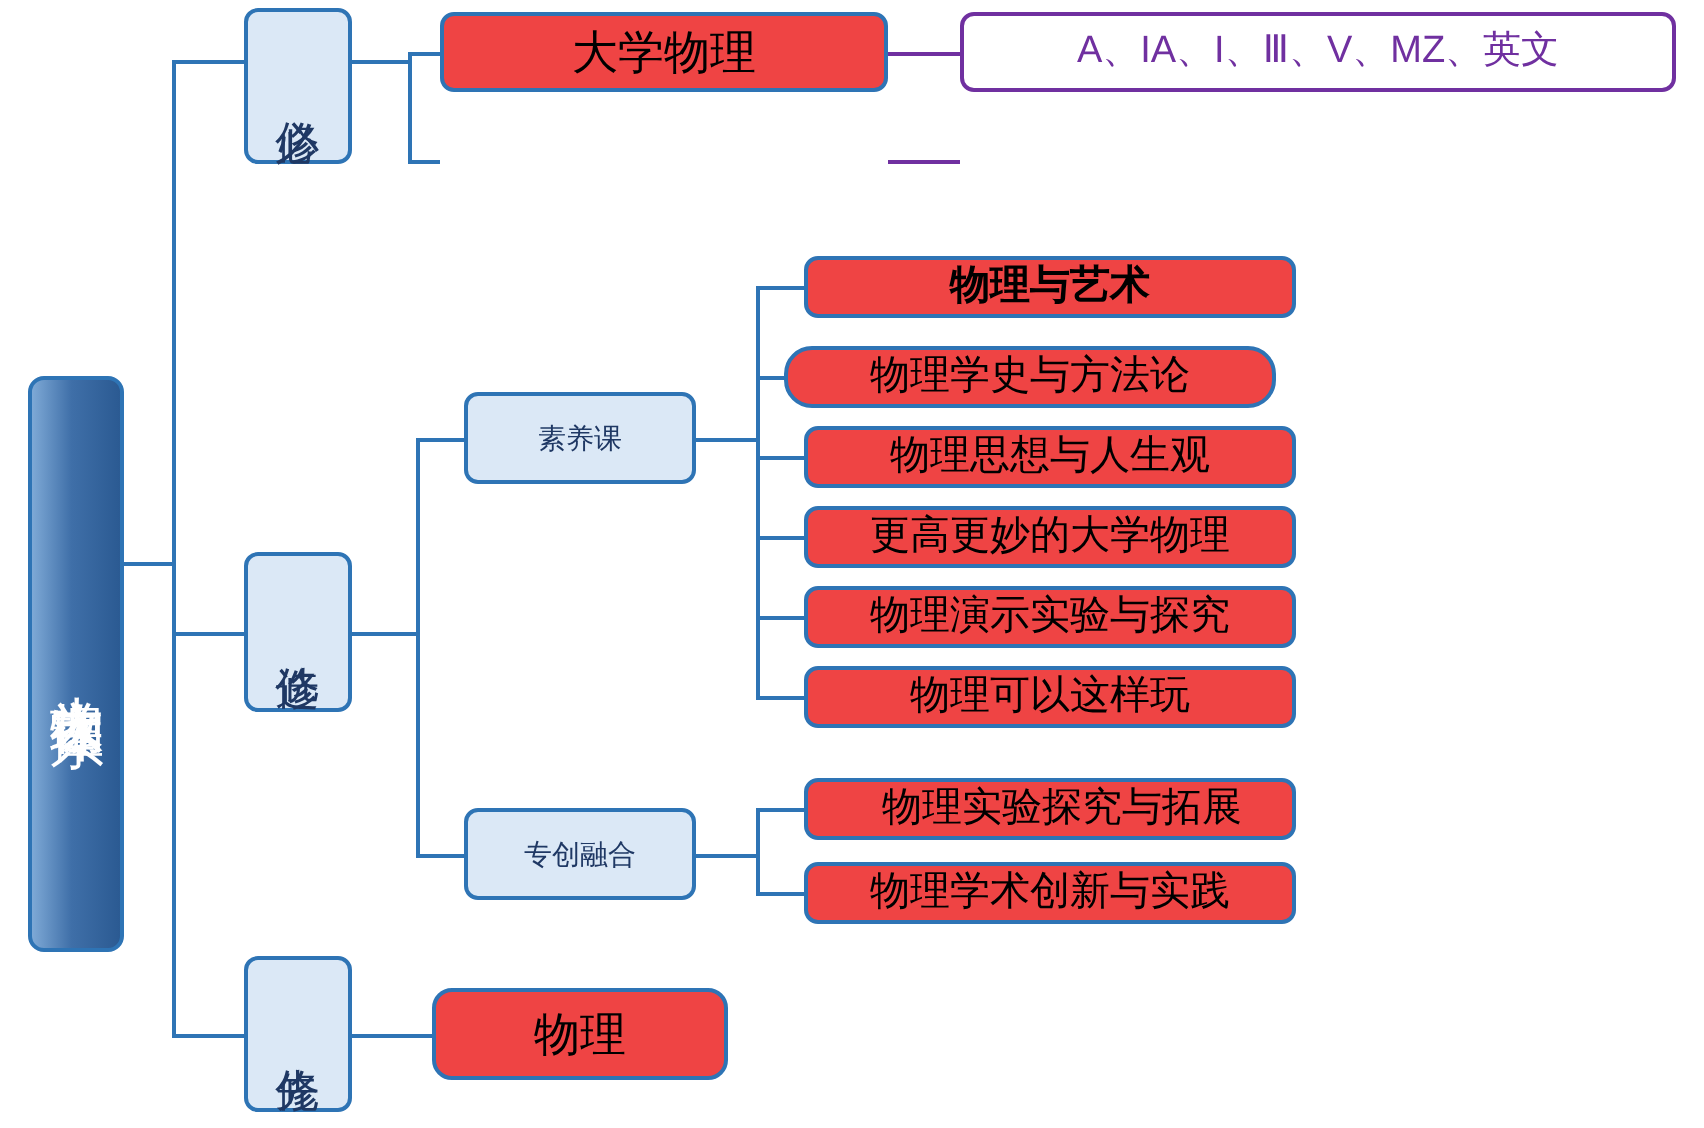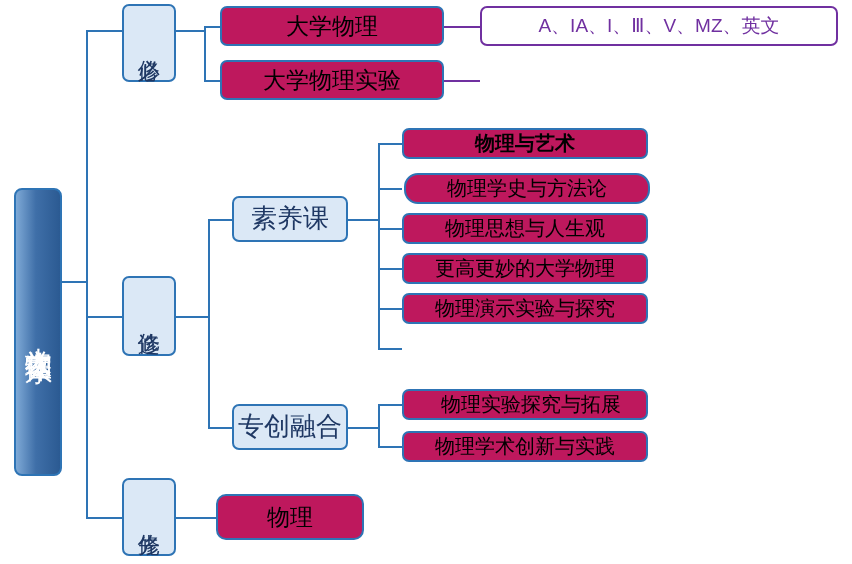--- a/index.html
+++ b/index.html
@@ -49,27 +49,27 @@
     writing-mode:vertical-rl;
     text-orientation:upright;
     letter-spacing:1px;
   }
 
   
   .lvl2{
     background:#dbe8f6;
     border:2px solid #2E74B5;
     color:#1f3864;
-    font-size:26px;
+    font-size:14px;
     text-align:center;
   }
 
   
   .leaf{
-    background:#be185d;
+    background:#ef4444;
     border:2px solid #2E74B5;
     color:#000000;
     font-size:20px;
   }
   .leaf-big{font-size:23px;}
 
   
   .detail{
     background:#ffffff;
     border:2px solid #7030A0;
@@ -131,33 +131,33 @@
   <div class="node root" style="left:14px;top:188px;width:48px;height:288px;">大学物理体系</div>
 
   <div class="node lvl1" style="left:122px;top:4px;width:54px;height:78px;">必修</div>
 
   <div class="node lvl1" style="left:122px;top:276px;width:54px;height:80px;">选修</div>
 
   <div class="node lvl1" style="left:122px;top:478px;width:54px;height:78px;">先修</div>
 
   <div class="node leaf leaf-big" style="left:220px;top:6px;width:224px;height:40px;">大学物理</div>
 
-  <div class="node leaf leaf-big" style="left:220px;top:60px;width:224px;height:40px;">大学物理实验</div>
 
   <div class="node detail" style="left:480px;top:6px;width:358px;height:40px;">A、IA、I、Ⅲ、V、MZ、英文</div>
 
 
   <div class="node lvl2" style="left:232px;top:196px;width:116px;height:46px;">素养课</div>
 
   <div class="node lvl2" style="left:232px;top:404px;width:116px;height:46px;">专创融合</div>
 
   <div class="node leaf" style="left:402px;top:128px;width:246px;height:31px;font-weight:bold;">物理与艺术</div>
-  <div class="node leaf" style="left:404px;top:173px;width:246px;height:31px;border-radius:14px;">物理学史与方法论</div>
+  <div class="node leaf" style="left:392px;top:173px;width:246px;height:31px;border-radius:14px;">物理学史与方法论</div>
   <div class="node leaf" style="left:402px;top:213px;width:246px;height:31px;">物理思想与人生观</div>
   <div class="node leaf" style="left:402px;top:253px;width:246px;height:31px;">更高更妙的大学物理</div>
   <div class="node leaf" style="left:402px;top:293px;width:246px;height:31px;">物理演示实验与探究</div>
+  <div class="node leaf" style="left:402px;top:333px;width:246px;height:31px;">物理可以这样玩</div>
 
   <div class="node leaf" style="left:402px;top:389px;width:246px;height:31px;padding-left:12px;">物理实验探究与拓展</div>
   <div class="node leaf" style="left:402px;top:431px;width:246px;height:31px;">物理学术创新与实践</div>
 
   <div class="node leaf leaf-big" style="left:216px;top:494px;width:148px;height:46px;border-radius:10px;">物理</div>
 
 </div>
 
 </body></html>

